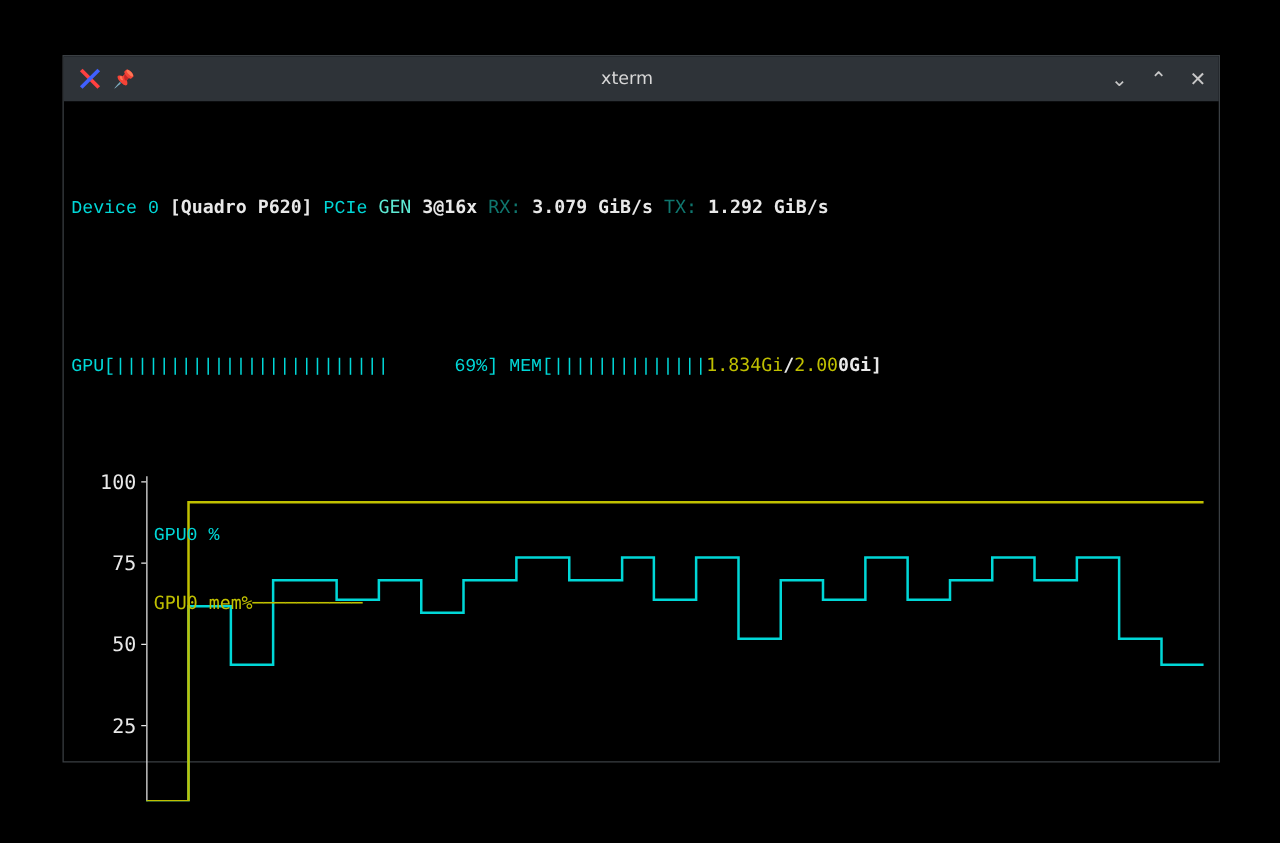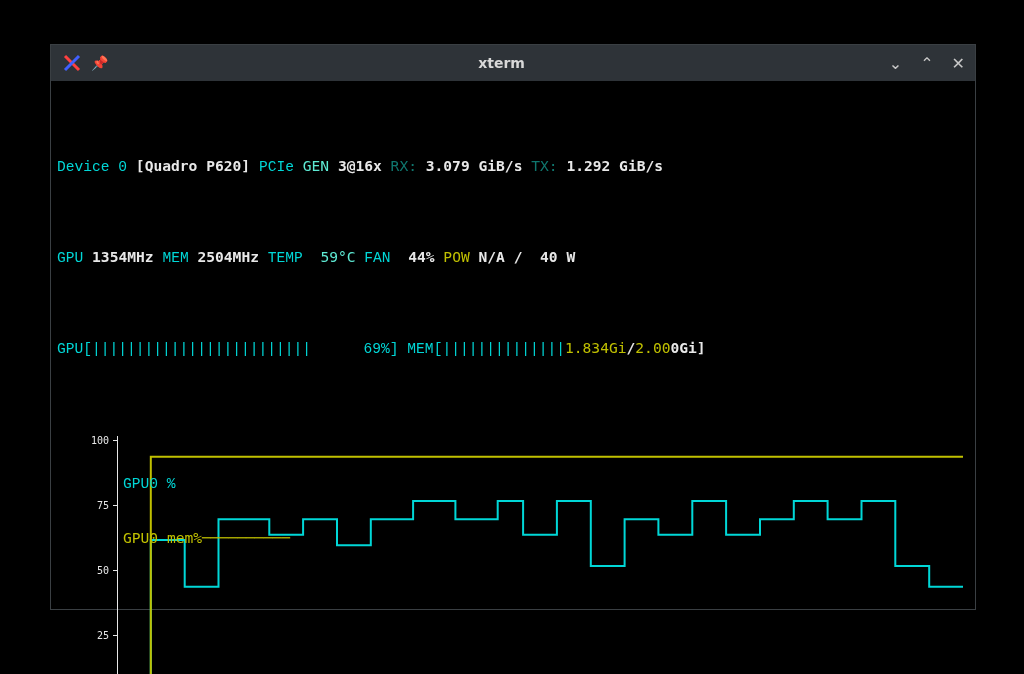--- a/index.html
+++ b/index.html
@@ -38,21 +38,20 @@
     justify-content: center;
   }
   .titlebar .pin {
     color: #d0d0d0;
     margin-right: 6px;
     font-size: 14px;
   }
   .titlebar .title {
     flex: 1;
     text-align: center;
-    font-weight: bold;
   }
   .titlebar .wcontrols {
     display: flex;
     gap: 18px;
     font-size: 16px;
     color: #c8c8c8;
   }
   .titlebar .wcontrols span { cursor: default; }
   .term {
     padding: 4px 6px 4px 6px;
@@ -81,21 +80,21 @@
     left: 60px;
     width: 1px;
     background: #e8e8e8;
   }
   .chart .ylab {
     position: absolute;
     left: 0;
     width: 52px;
     text-align: right;
     color: #e8e8e8;
-    font-size: 10px;
+    font-size: 16px;
   }
   .chart .tick {
     position: absolute;
     left: 56px;
     width: 4px;
     height: 1px;
     background: #e8e8e8;
   }
   .chart svg {
     position: absolute;
@@ -130,21 +129,20 @@
       <span>✕</span>
     </span>
   </div>
 
   <div class="term">
 
     
     <div><span class="c-cyan">Device 0</span> <span class="c-white">[Quadro P620]</span> <span class="c-cyan">PCIe</span> <span class="c-green">GEN</span> <span class="c-white">3@16x</span> <span class="c-mag">RX:</span> <span class="c-white">3.079 GiB/s</span> <span class="c-mag">TX:</span> <span class="c-white">1.292 GiB/s</span></div>
 
     
-    <div><span class="c-cyan">GPU</span> <span class="c-white">1354MHz</span> <span class="c-cyan">MEM</span> <span class="c-white">2504MHz</span> <span class="c-cyan">TEMP</span>  <span class="c-green">59°C</span> <span class="c-cyan">FAN</span>  <span class="c-white">44%</span> <span class="c-yellow">POW</span> <span class="c-white">N/A /  40 W</span></div>
 
     
     <div><span class="c-cyan">GPU</span><span class="c-cyan">[|||||||||||||||||||||||||      69%]</span> <span class="c-cyan">MEM</span><span class="c-cyan">[||||||||||||||</span><span class="c-yellow">1.834Gi</span><span class="c-white">/</span><span class="c-yellow">2.00</span><span class="c-white">0Gi]</span></div>
 
     
     <div class="chart">
       <div class="ylab" style="top:-4px">100</div>
       <div class="tick" style="top:4px"></div>
       <div class="ylab" style="top:61px">75</div>
       <div class="tick" style="top:69px"></div>

